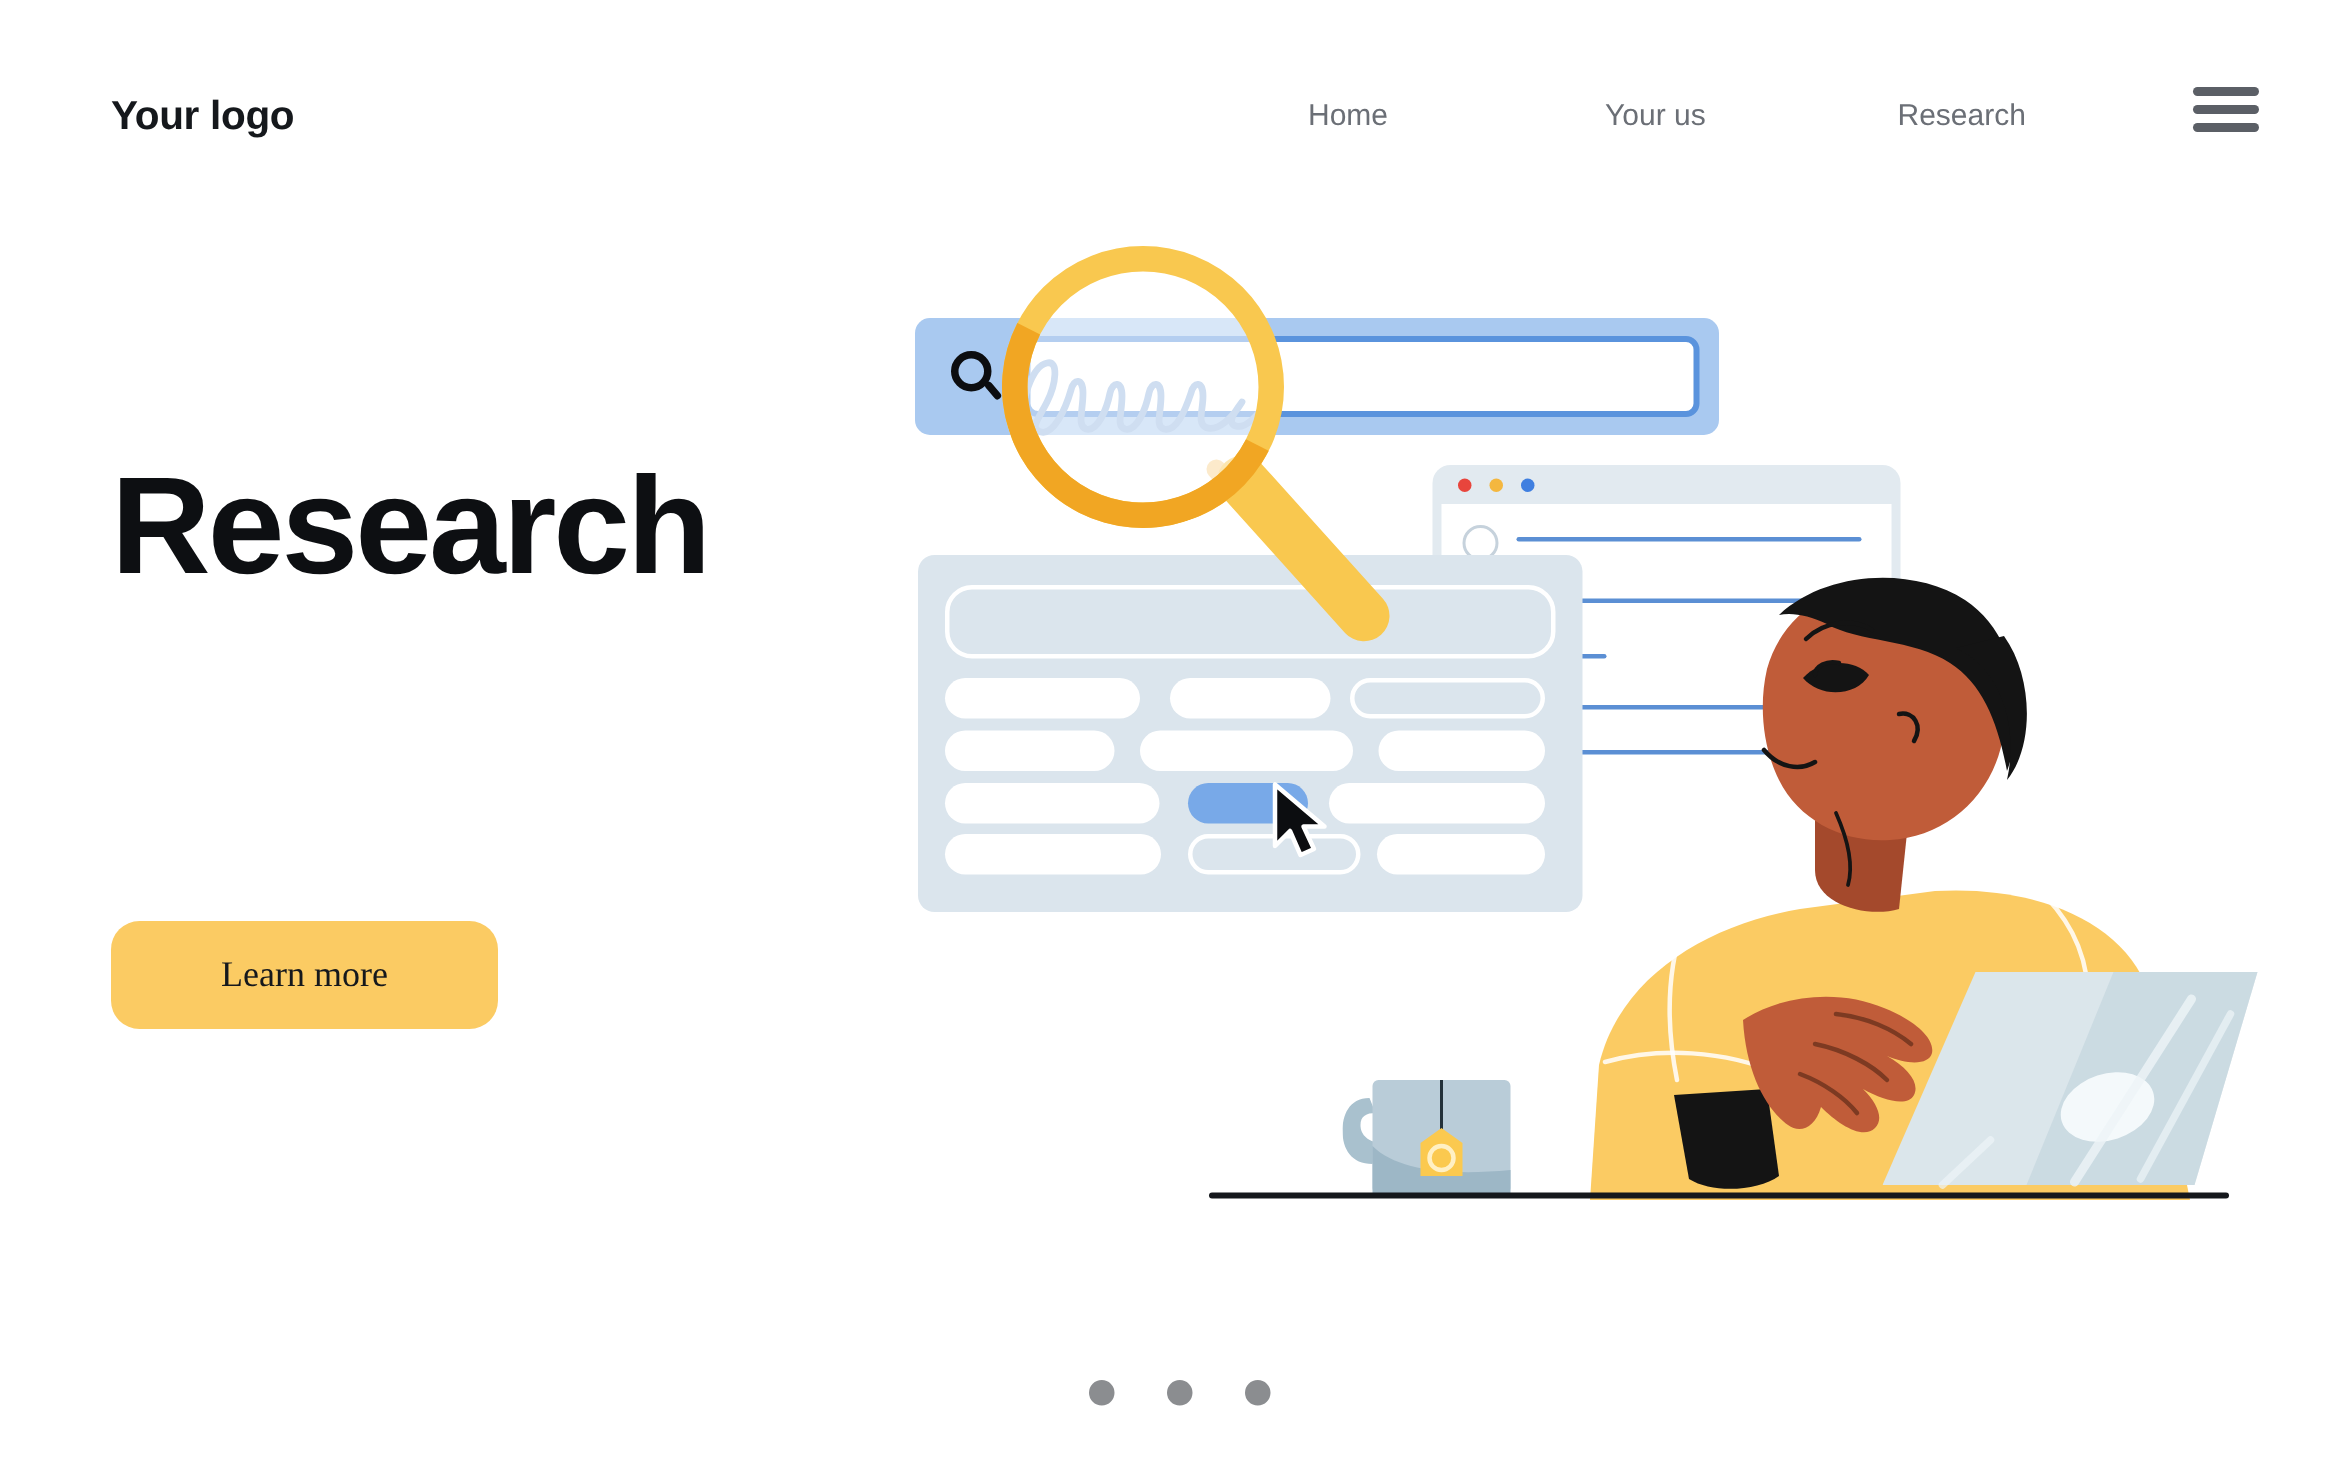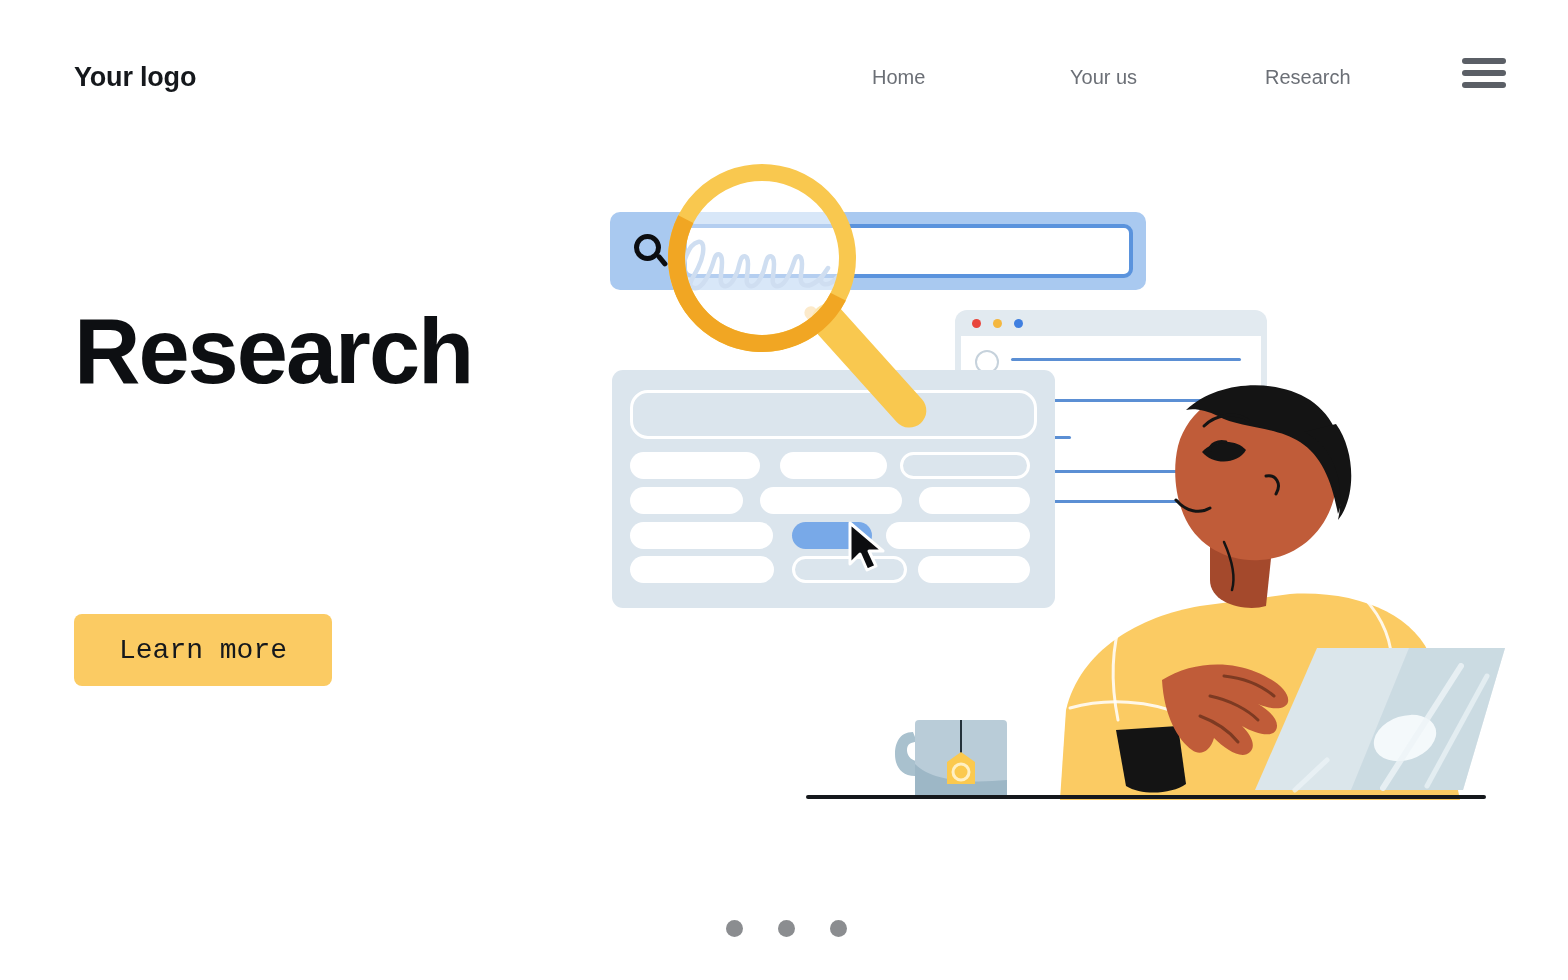--- a/index.html
+++ b/index.html
@@ -43,23 +43,23 @@
   .headline {
     position:absolute; left:74px; top:296px;
     width:520px;
     font-size:92px; line-height:110px; font-weight:bold;
     color:#0d0f12; letter-spacing:-2px;
   }
   .headline .l2 { display:block; }
   .cta {
     position:absolute; left:74px; top:614px;
     width:258px; height:72px;
-    background:#fbcb63; border:none; border-radius:8px;
-    font-family:Liberation Mono, monospace;
-    font-size:28px; color:#15181c; cursor:pointer;
+    background:#fbcb63; border:none; border-radius:19px;
+    font-family:Liberation Serif, serif;
+    font-size:24px; color:#15181c; cursor:pointer;
   }
 
   
   .illus { position:absolute; left:0; top:0; width:1568px; height:980px; }
 
   
   .browser {
     position:absolute; left:955px; top:310px;
     width:312px; height:185px;
     background:#e2eaf0; border-radius:12px 12px 0 0;

